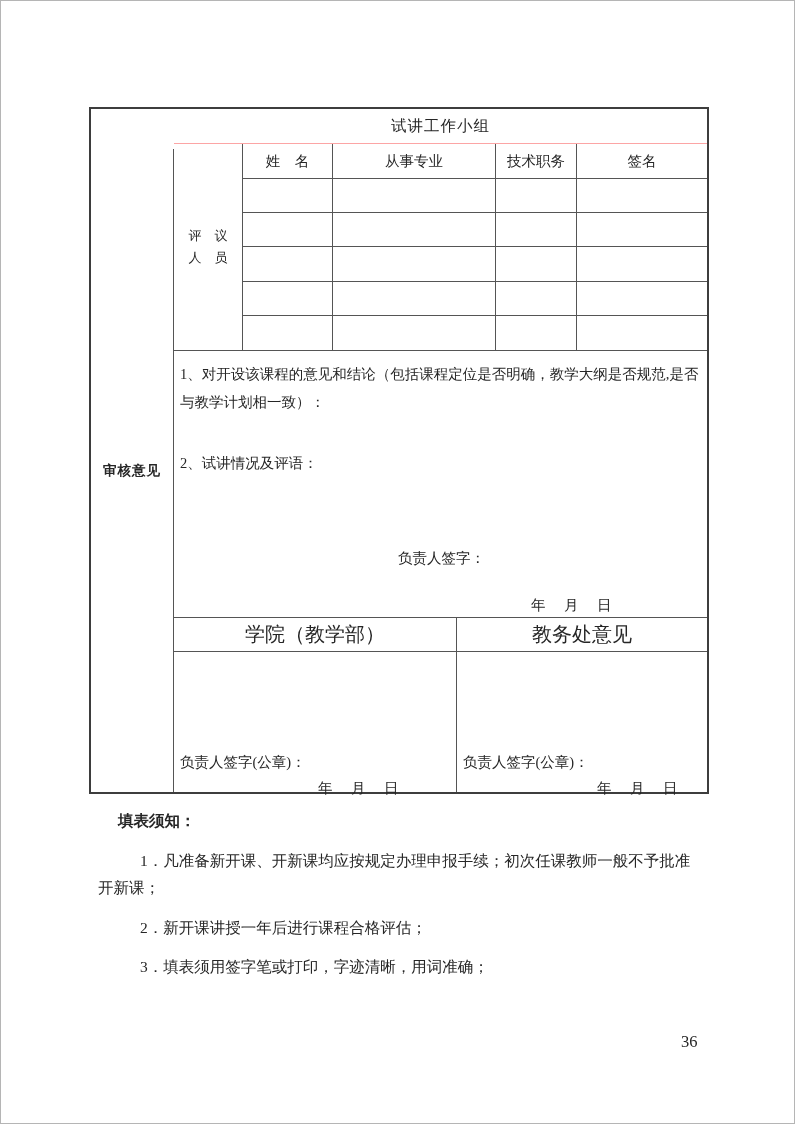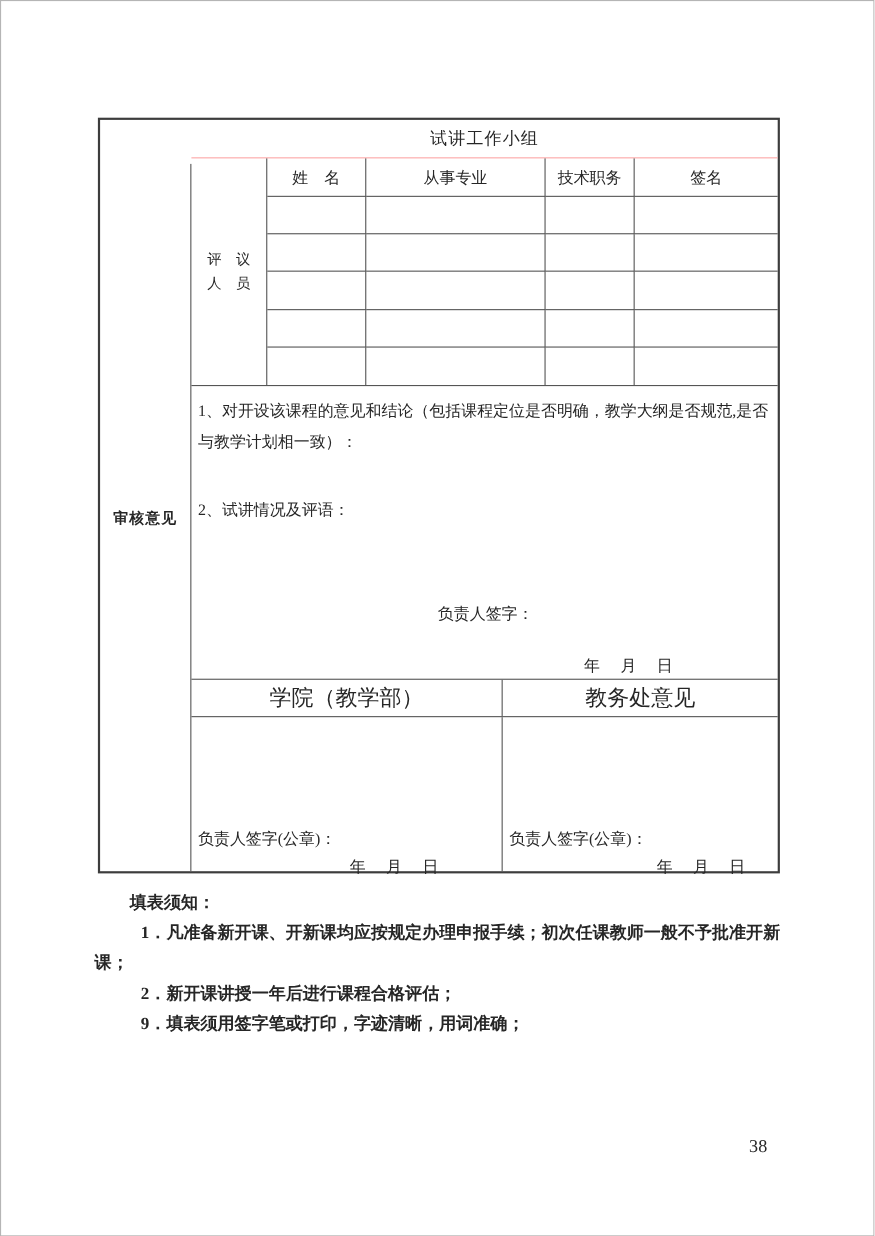--- a/index.html
+++ b/index.html
@@ -71,21 +71,21 @@
   .bottom-cells{flex:1;display:flex;font-size:14.5px;}
   .bcell{position:relative;box-sizing:border-box;}
   .bc-left{flex:0 0 283px;border-right:1px solid #555;}
   .bc-right{flex:1;}
   .bc-sig{position:absolute;top:101px;left:6px;}
   .bc-left .bc-date{position:absolute;top:127px;left:144px;letter-spacing:2px;}
   .bc-right .bc-date{position:absolute;top:127px;left:140px;letter-spacing:2px;}
   
   .notes{position:absolute;left:85px;top:806px;width:624px;font-size:15.5px;line-height:27.5px;}
   .notes-title{font-weight:bold;margin-left:32px;}
-  .notes p{margin:0;text-indent:42px;font-weight:bold;}
+  .notes p{margin:12px;text-indent:42px;}
   
   .page-number{position:absolute;left:680px;top:1031px;font-size:16.5px;}
 </style>
 </head>
 <body>
 
 <div class="page">
 
   <div class="form-table">
 
@@ -167,18 +167,18 @@
         </div>
       </div>
 
     </div>
   </div>
 
   <div class="notes">
     <div class="notes-title">填表须知：</div>
     <p>1．凡准备新开课、开新课均应按规定办理申报手续；初次任课教师一般不予批准开新课；</p>
     <p>2．新开课讲授一年后进行课程合格评估；</p>
-    <p>9．填表须用签字笔或打印，字迹清晰，用词准确；</p>
+    <p>3．填表须用签字笔或打印，字迹清晰，用词准确；</p>
   </div>
 
-  <div class="page-number">38</div>
+  <div class="page-number">36</div>
 
 </div>
 
 </body></html>

